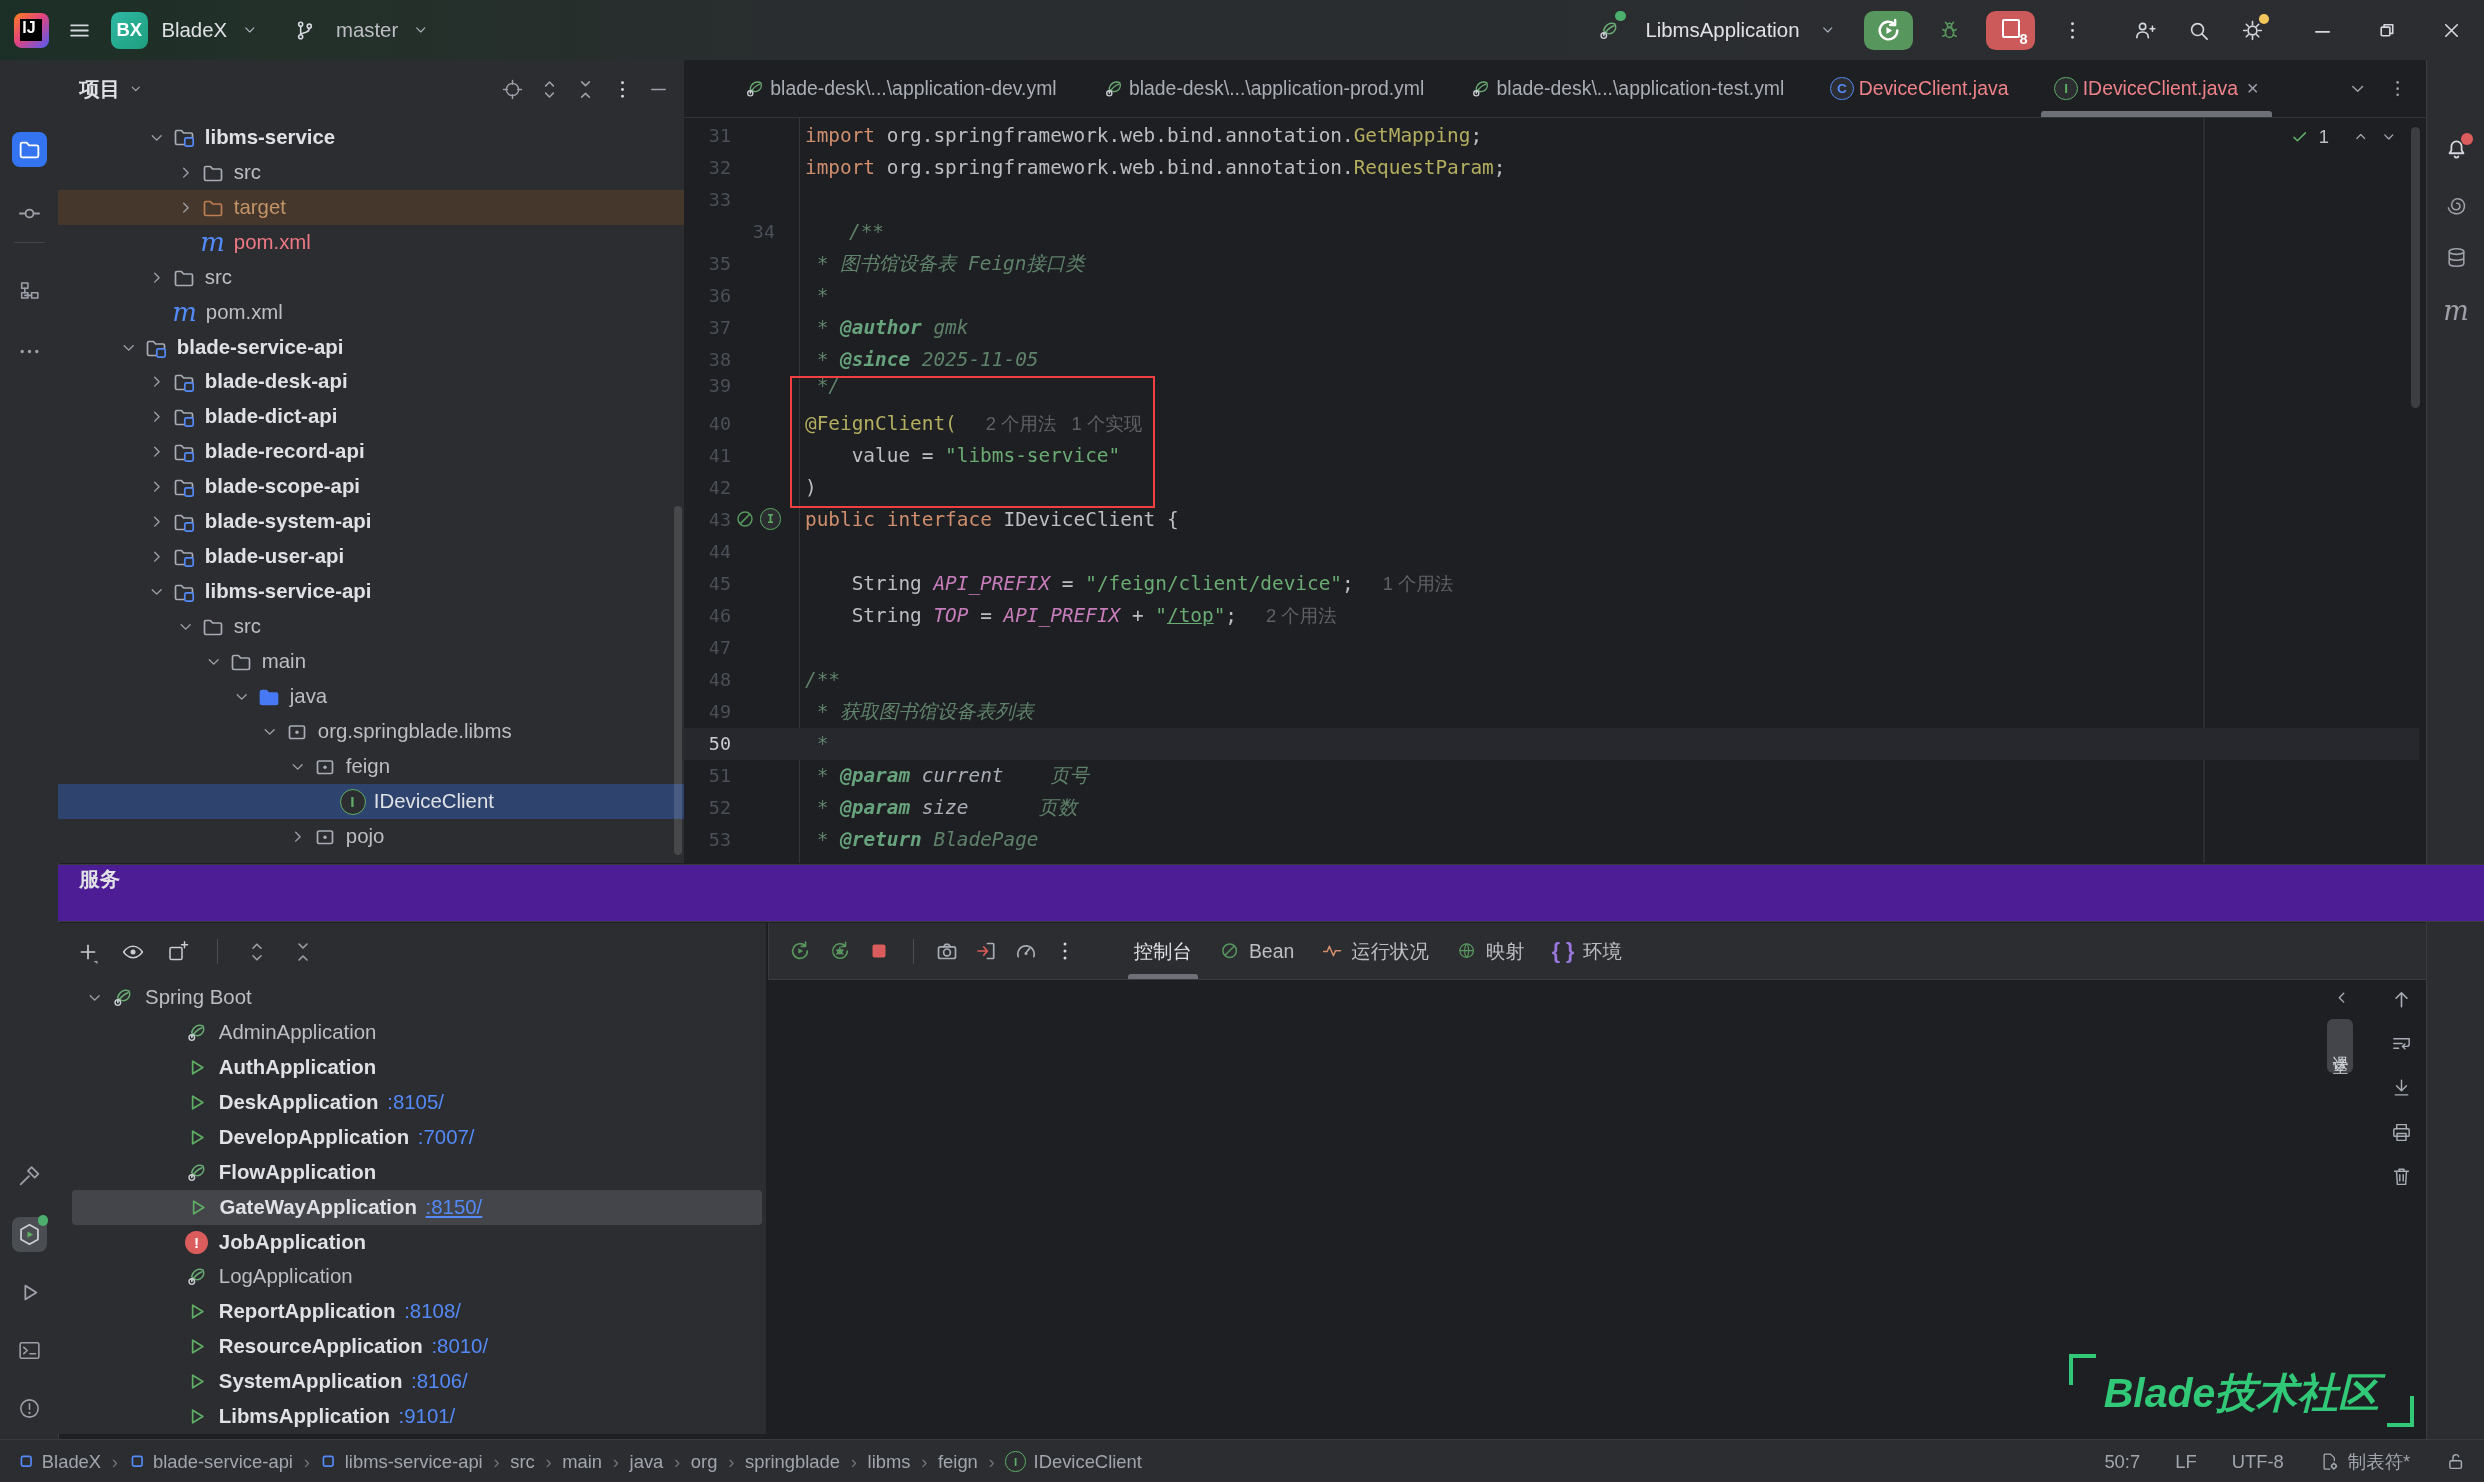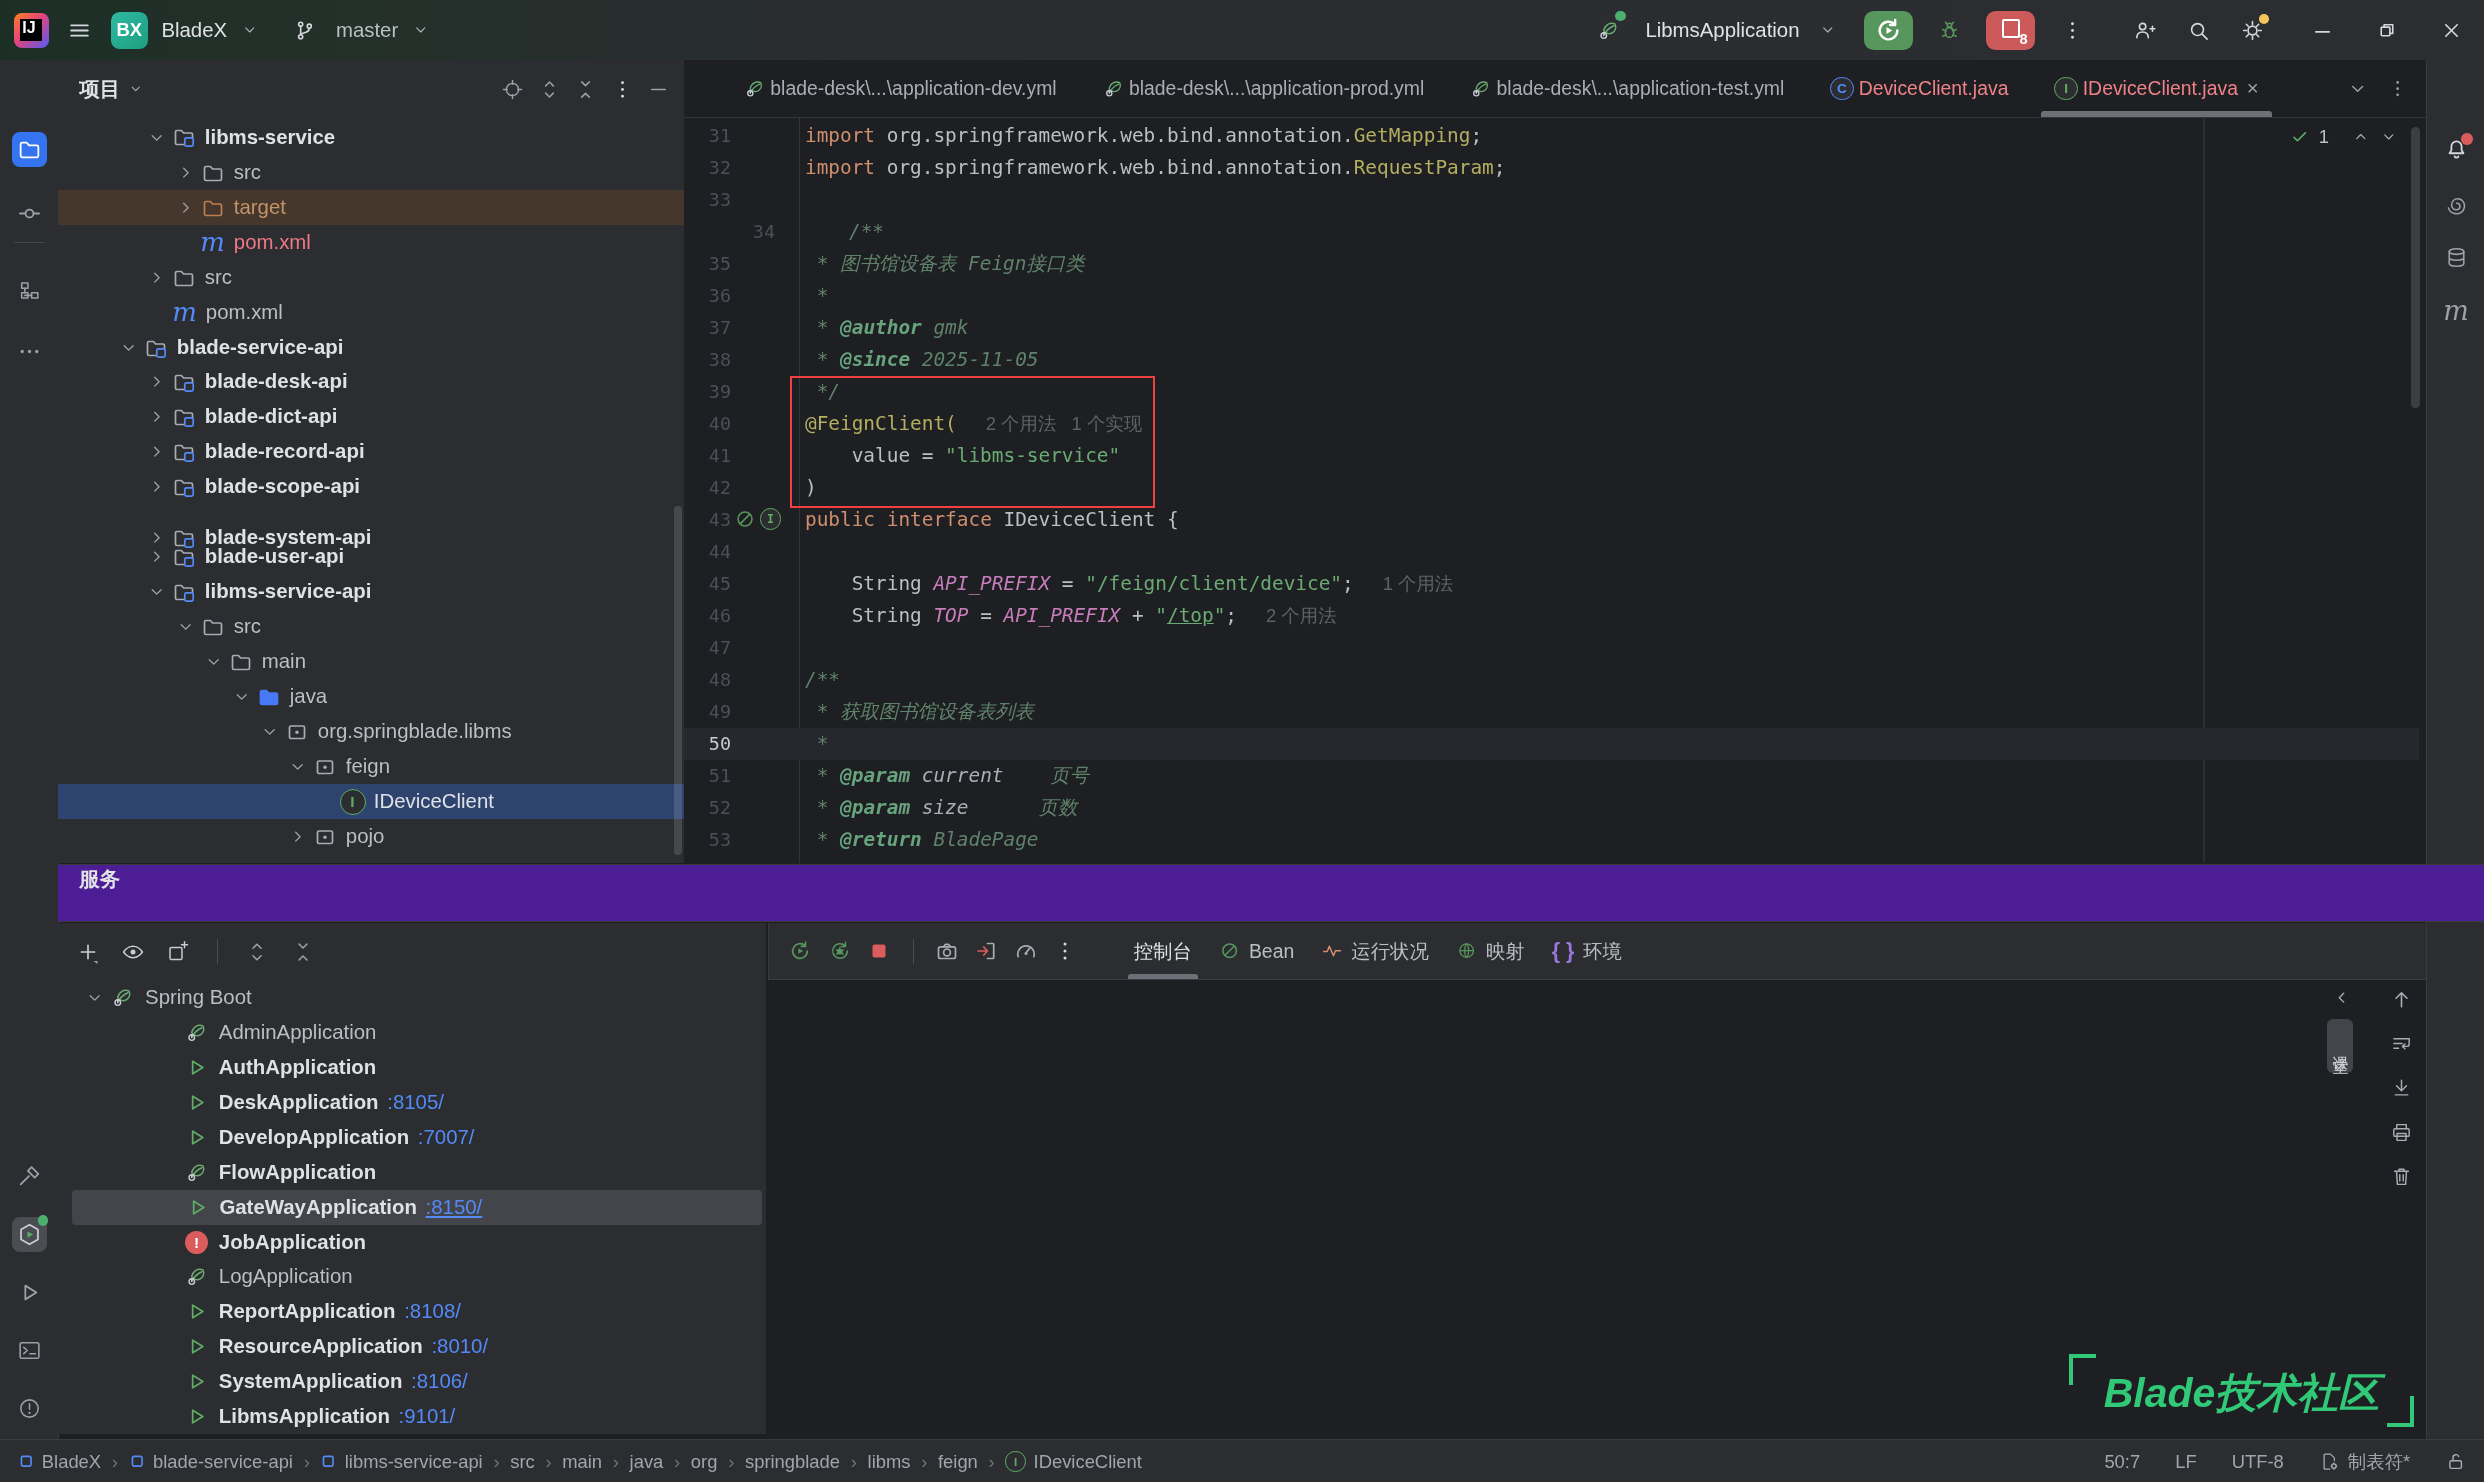--- a/index.html
+++ b/index.html
@@ -437,21 +437,21 @@
             </svg></span></span><span class="ticon"><span><svg width="24" height="24" viewBox="0 0 24 24" fill="none" stroke="#a8adb5" stroke-width="1.7" stroke-linecap="round" stroke-linejoin="round">
               <path d="M3.5 7A1.5 1.5 0 0 1 5 5.5h4.4L11.6 8H19A1.5 1.5 0 0 1 20.5 9.5V18A1.5 1.5 0 0 1 19 19.5H5A1.5 1.5 0 0 1 3.5 18z"></path>
               <rect x="12.8" y="12.8" width="8.4" height="8.4" rx="1.6" fill="#2b2d30" stroke="#548af7"></rect>
             </svg></span></span><span class="tlabel">blade-record-api</span></div>
       <div class="trow bold" style="top: 351px; padding-left: 86px;"><span class="chev"><span><svg width="19.4" height="19.4" viewBox="0 0 24 24" fill="none" stroke="#9da0a8" stroke-width="1.7" stroke-linecap="round" stroke-linejoin="round">
               <path d="M9.5 6.5l5.5 5.5-5.5 5.5"></path>
             </svg></span></span><span class="ticon"><span><svg width="24" height="24" viewBox="0 0 24 24" fill="none" stroke="#a8adb5" stroke-width="1.7" stroke-linecap="round" stroke-linejoin="round">
               <path d="M3.5 7A1.5 1.5 0 0 1 5 5.5h4.4L11.6 8H19A1.5 1.5 0 0 1 20.5 9.5V18A1.5 1.5 0 0 1 19 19.5H5A1.5 1.5 0 0 1 3.5 18z"></path>
               <rect x="12.8" y="12.8" width="8.4" height="8.4" rx="1.6" fill="#2b2d30" stroke="#548af7"></rect>
             </svg></span></span><span class="tlabel">blade-scope-api</span></div>
-      <div class="trow bold" style="top: 402px; padding-left: 86px;"><span class="chev"><span><svg width="19.4" height="19.4" viewBox="0 0 24 24" fill="none" stroke="#9da0a8" stroke-width="1.7" stroke-linecap="round" stroke-linejoin="round">
+      <div class="trow bold" style="top: 386px; padding-left: 86px;"><span class="chev"><span><svg width="19.4" height="19.4" viewBox="0 0 24 24" fill="none" stroke="#9da0a8" stroke-width="1.7" stroke-linecap="round" stroke-linejoin="round">
               <path d="M9.5 6.5l5.5 5.5-5.5 5.5"></path>
             </svg></span></span><span class="ticon"><span><svg width="24" height="24" viewBox="0 0 24 24" fill="none" stroke="#a8adb5" stroke-width="1.7" stroke-linecap="round" stroke-linejoin="round">
               <path d="M3.5 7A1.5 1.5 0 0 1 5 5.5h4.4L11.6 8H19A1.5 1.5 0 0 1 20.5 9.5V18A1.5 1.5 0 0 1 19 19.5H5A1.5 1.5 0 0 1 3.5 18z"></path>
               <rect x="12.8" y="12.8" width="8.4" height="8.4" rx="1.6" fill="#2b2d30" stroke="#548af7"></rect>
             </svg></span></span><span class="tlabel">blade-system-api</span></div>
       <div class="trow bold" style="top: 421px; padding-left: 86px;"><span class="chev"><span><svg width="19.4" height="19.4" viewBox="0 0 24 24" fill="none" stroke="#9da0a8" stroke-width="1.7" stroke-linecap="round" stroke-linejoin="round">
               <path d="M9.5 6.5l5.5 5.5-5.5 5.5"></path>
             </svg></span></span><span class="ticon"><span><svg width="24" height="24" viewBox="0 0 24 24" fill="none" stroke="#a8adb5" stroke-width="1.7" stroke-linecap="round" stroke-linejoin="round">
               <path d="M3.5 7A1.5 1.5 0 0 1 5 5.5h4.4L11.6 8H19A1.5 1.5 0 0 1 20.5 9.5V18A1.5 1.5 0 0 1 19 19.5H5A1.5 1.5 0 0 1 3.5 18z"></path>
               <rect x="12.8" y="12.8" width="8.4" height="8.4" rx="1.6" fill="#2b2d30" stroke="#548af7"></rect>
@@ -591,21 +591,21 @@
         <span class="ct"><span class="doc"> *</span></span>
       </div>
       <div class="cl" style="top: 194px;">
         <span class="ln">37</span>
         <span class="ct"><span class="doc"> * </span><span class="doctag">@author</span><span class="doc"> gmk</span></span>
       </div>
       <div class="cl" style="top: 226px;">
         <span class="ln">38</span>
         <span class="ct"><span class="doc"> * </span><span class="doctag">@since</span><span class="doc"> 2025-11-05</span></span>
       </div>
-      <div class="cl" style="top: 258px; padding-left: 31px;">
+      <div class="cl" style="top: 252px; padding-left: 31px;">
         <span class="ln">39</span>
         <span class="ct"><span class="doc"> */</span></span>
       </div>
       <div class="cl" style="top: 290px;">
         <span class="ln">40</span>
         <span class="ct"><span class="ann">@FeignClient(</span><span class="hint">2 个用法   1 个实现</span></span>
       </div>
       <div class="cl" style="top: 322px;">
         <span class="ln">41</span>
         <span class="ct"><span class="pl">    value = </span><span class="str">"libms-service"</span></span>

